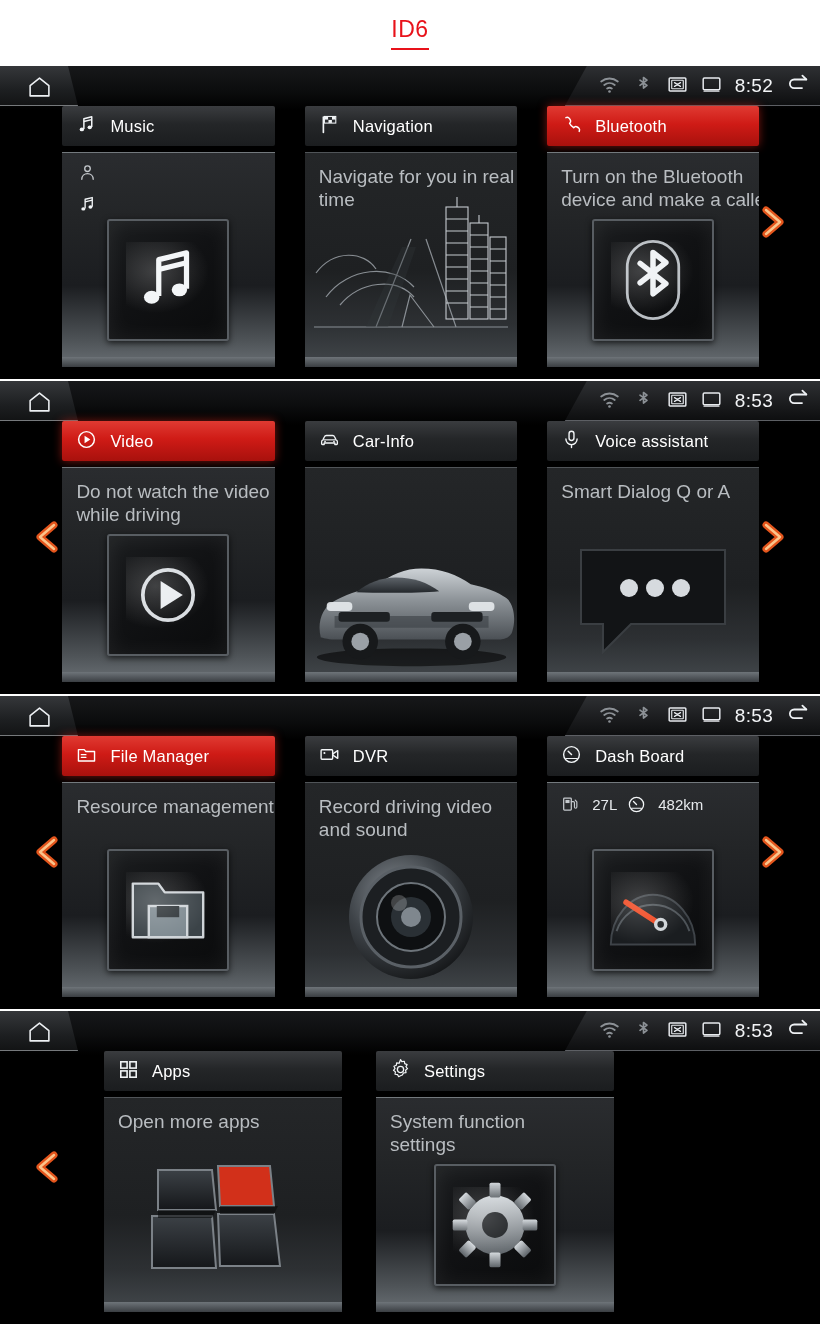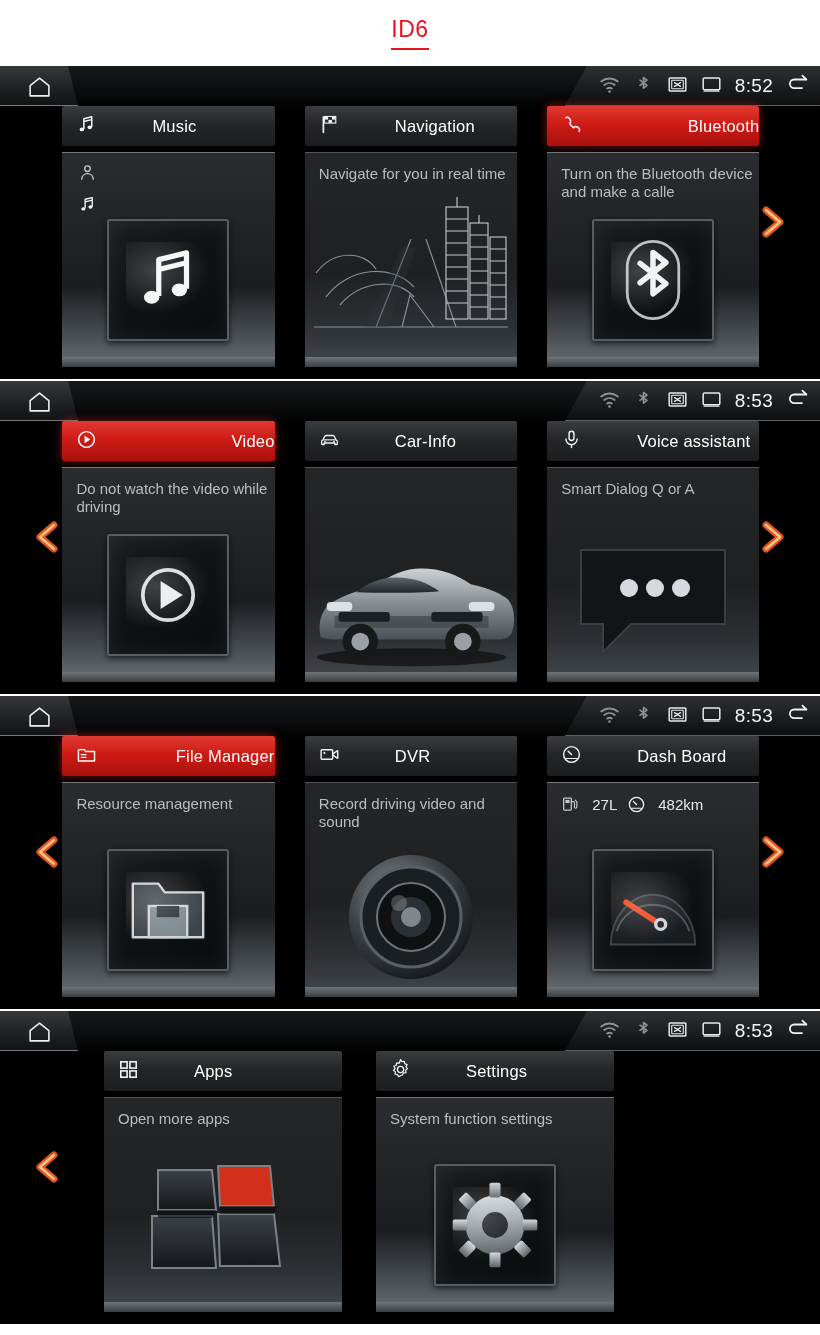--- a/index.html
+++ b/index.html
@@ -77,35 +77,34 @@
 
   .tile-head{
     position:relative;height:40px;border-radius:2px;
     display:flex;align-items:center;padding-left:14px;gap:13px;
     background:linear-gradient(180deg,#3a3c3f 0%,#242628 45%,#1b1d1f 100%);
     box-shadow:0 1px 0 rgba(0,0,0,.8);
   }
   .tile-head.active{
     background:linear-gradient(180deg,#e03a32 0%,#cf1b16 45%,#a8110d 100%);
     box-shadow:0 0 10px rgba(225,40,30,.55),0 1px 0 rgba(0,0,0,.8);
-    justify-content:space-between;
-  }
-  .tile-title{color:#fff;font-size:16.5px;letter-spacing:.2px;white-space:nowrap;margin-left:42px;}
+  }
+  .tile-title{color:#fff;font-size:16.5px;letter-spacing:.2px;white-space:nowrap;}
 
   .tile-body{
     position:relative;height:214px;margin-top:6px;overflow:hidden;
     background:linear-gradient(180deg,#2a2c2f 0%,#232527 30%,#1b1d20 62%,#4f5458 88%,#6a7075 100%);
     border-top:1px solid rgba(255,255,255,.07);
   }
   .tile-body.flat{
     background:linear-gradient(180deg,#242628 0%,#1e2022 55%,#2d3033 80%,#43484c 100%);
   }
   .tile-desc{
     position:absolute;left:14px;top:12px;width:205px;
-    color:#b9bdc1;font-size:15px;line-height:1.23;
+    color:#b9bdc1;font-size:19px;line-height:1.23;
   }
   .tile-foot{
     position:absolute;left:0;bottom:0;width:100%;height:10px;
     background:linear-gradient(180deg,#6e7479 0%,#3a3e42 100%);
   }
   .sub-icons{position:absolute;left:16px;top:10px;display:flex;flex-direction:column;gap:9px;}
   .kv-list{position:absolute;left:14px;top:12px;display:flex;gap:10px;}
   .kv{display:flex;align-items:center;gap:12px;}
   .kv-val{color:#e6e9ec;font-size:15px;}
 

